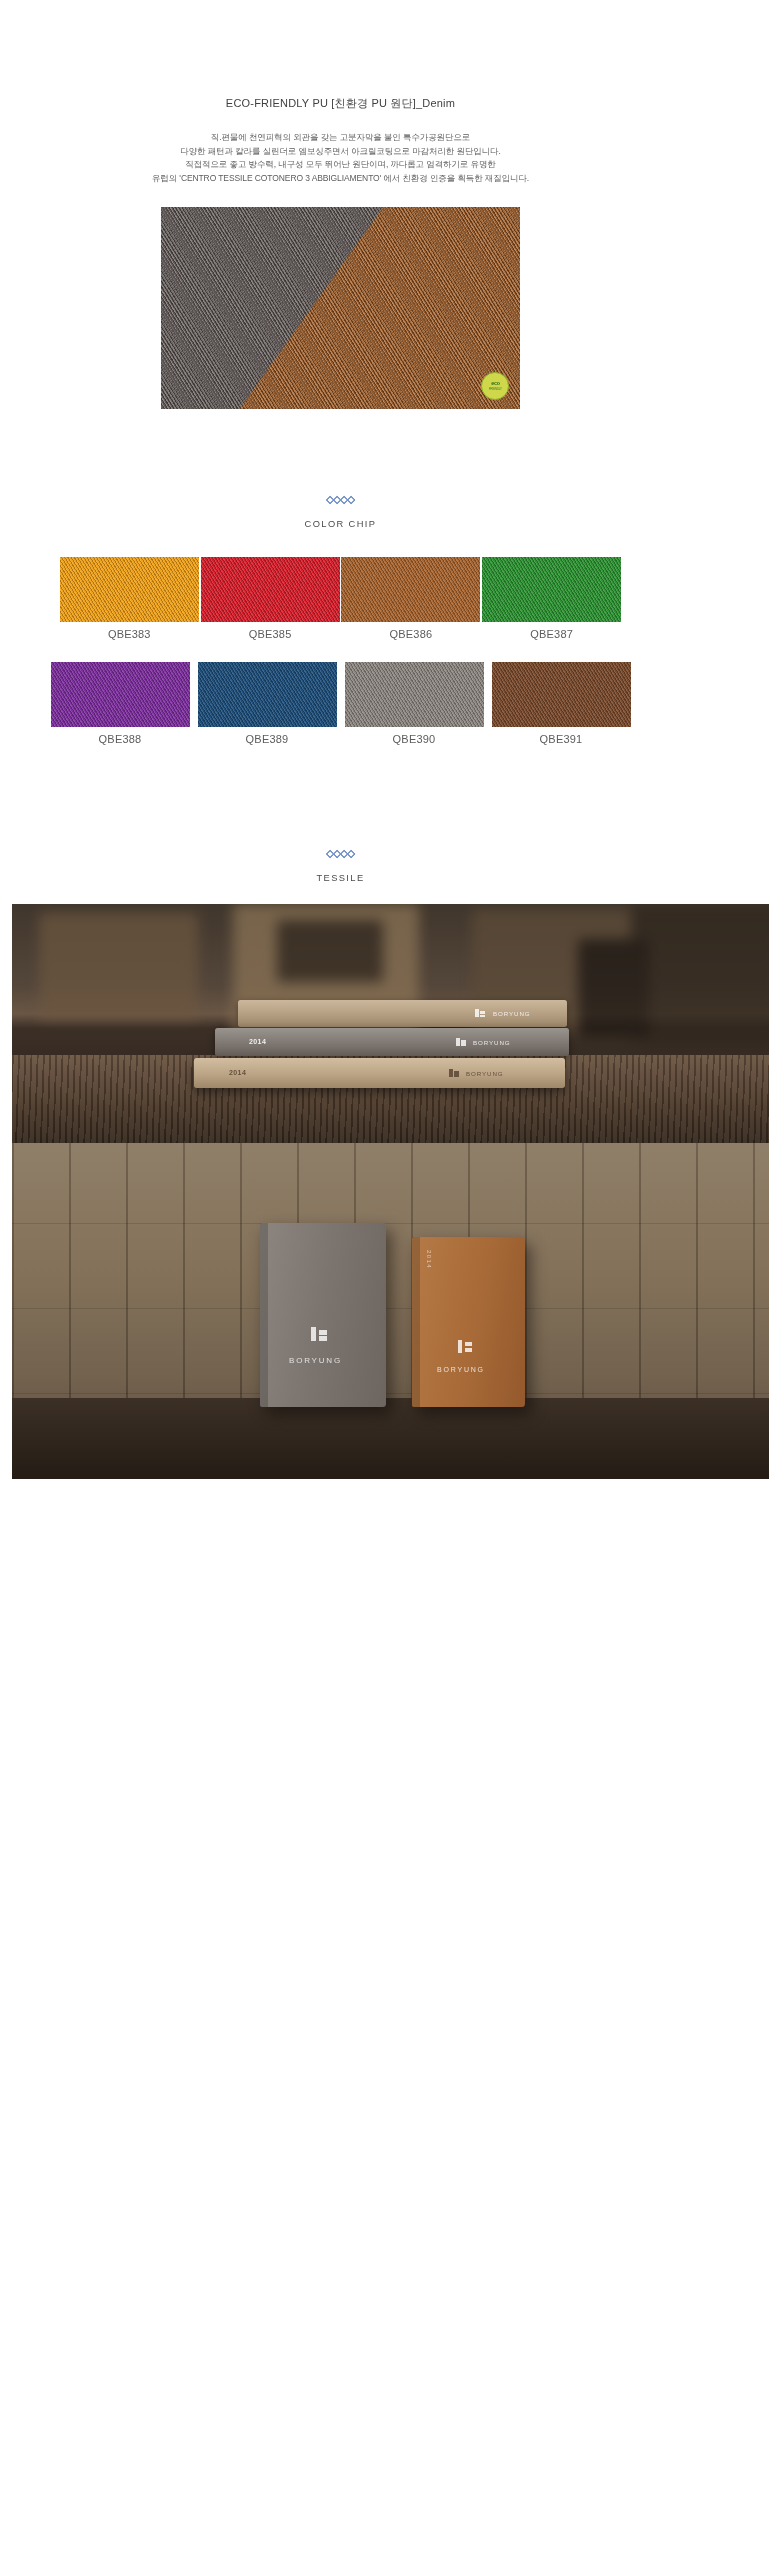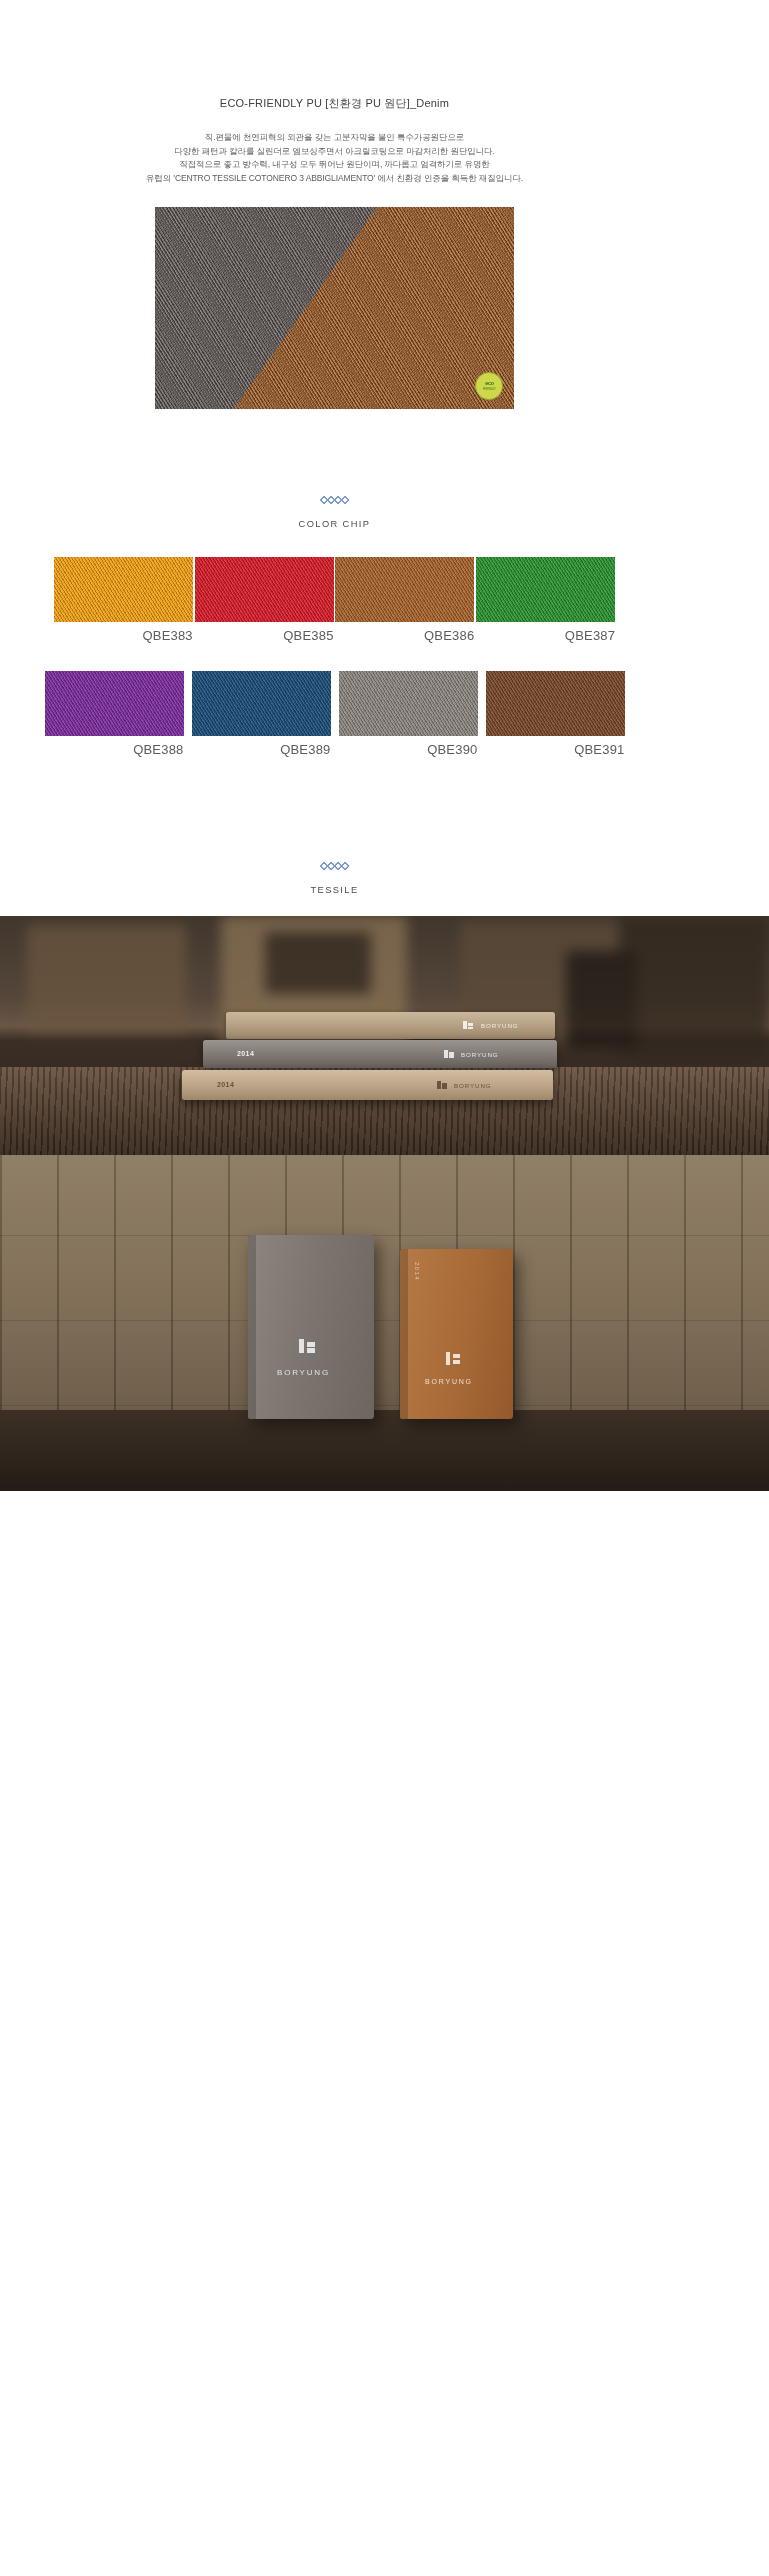--- a/index.html
+++ b/index.html
@@ -4,21 +4,21 @@
 <style>
   * { margin:0; padding:0; box-sizing:border-box; }
   body {
     width:769px; height:2576px;
     background:#ffffff;
     font-family:"Liberation Sans", sans-serif;
     color:#4a4a4a;
     overflow:hidden;
     position:relative;
   }
-  .page { width:669px; position:relative; }
+  .page { width:669px; position:relative;padding-left:12px; }
 
   
   .intro { padding-top:96px; text-align:center; }
   .intro-title {
     font-size:11px;
     color:#3f3f3f;
     letter-spacing:0.2px;
     font-weight:400;
   }
   .intro-desc {
@@ -106,27 +106,27 @@
   .chip { width:139px; }
   .chip-swatch {
     height:65px;
     background-image:
       repeating-linear-gradient(58deg,
         rgba(0,0,0,0.26) 0px, rgba(0,0,0,0.26) 0.9px,
         rgba(255,255,255,0.13) 0.9px, rgba(255,255,255,0.13) 1.8px,
         rgba(0,0,0,0.00) 1.8px, rgba(0,0,0,0.00) 2.7px);
   }
   .chip-label {
-    text-align:right;
-    font-size:13px;
+    text-align:center;
+    font-size:11px;
     color:#5c5c5c;
     margin-top:6.2px;
     letter-spacing:0.2px;
   }
-  .chip-row-2 { margin-top:28px;gap:8px; }
+  .chip-row-2 { margin-top:22px;gap:8px; }
 
   
   .examples { margin-top:0; }
   .photo {
     position:relative;
     width:769px;
     overflow:hidden;
     text-align:center;
   }
   .photo-1 { height:239px; background:#4a3a2c; }

